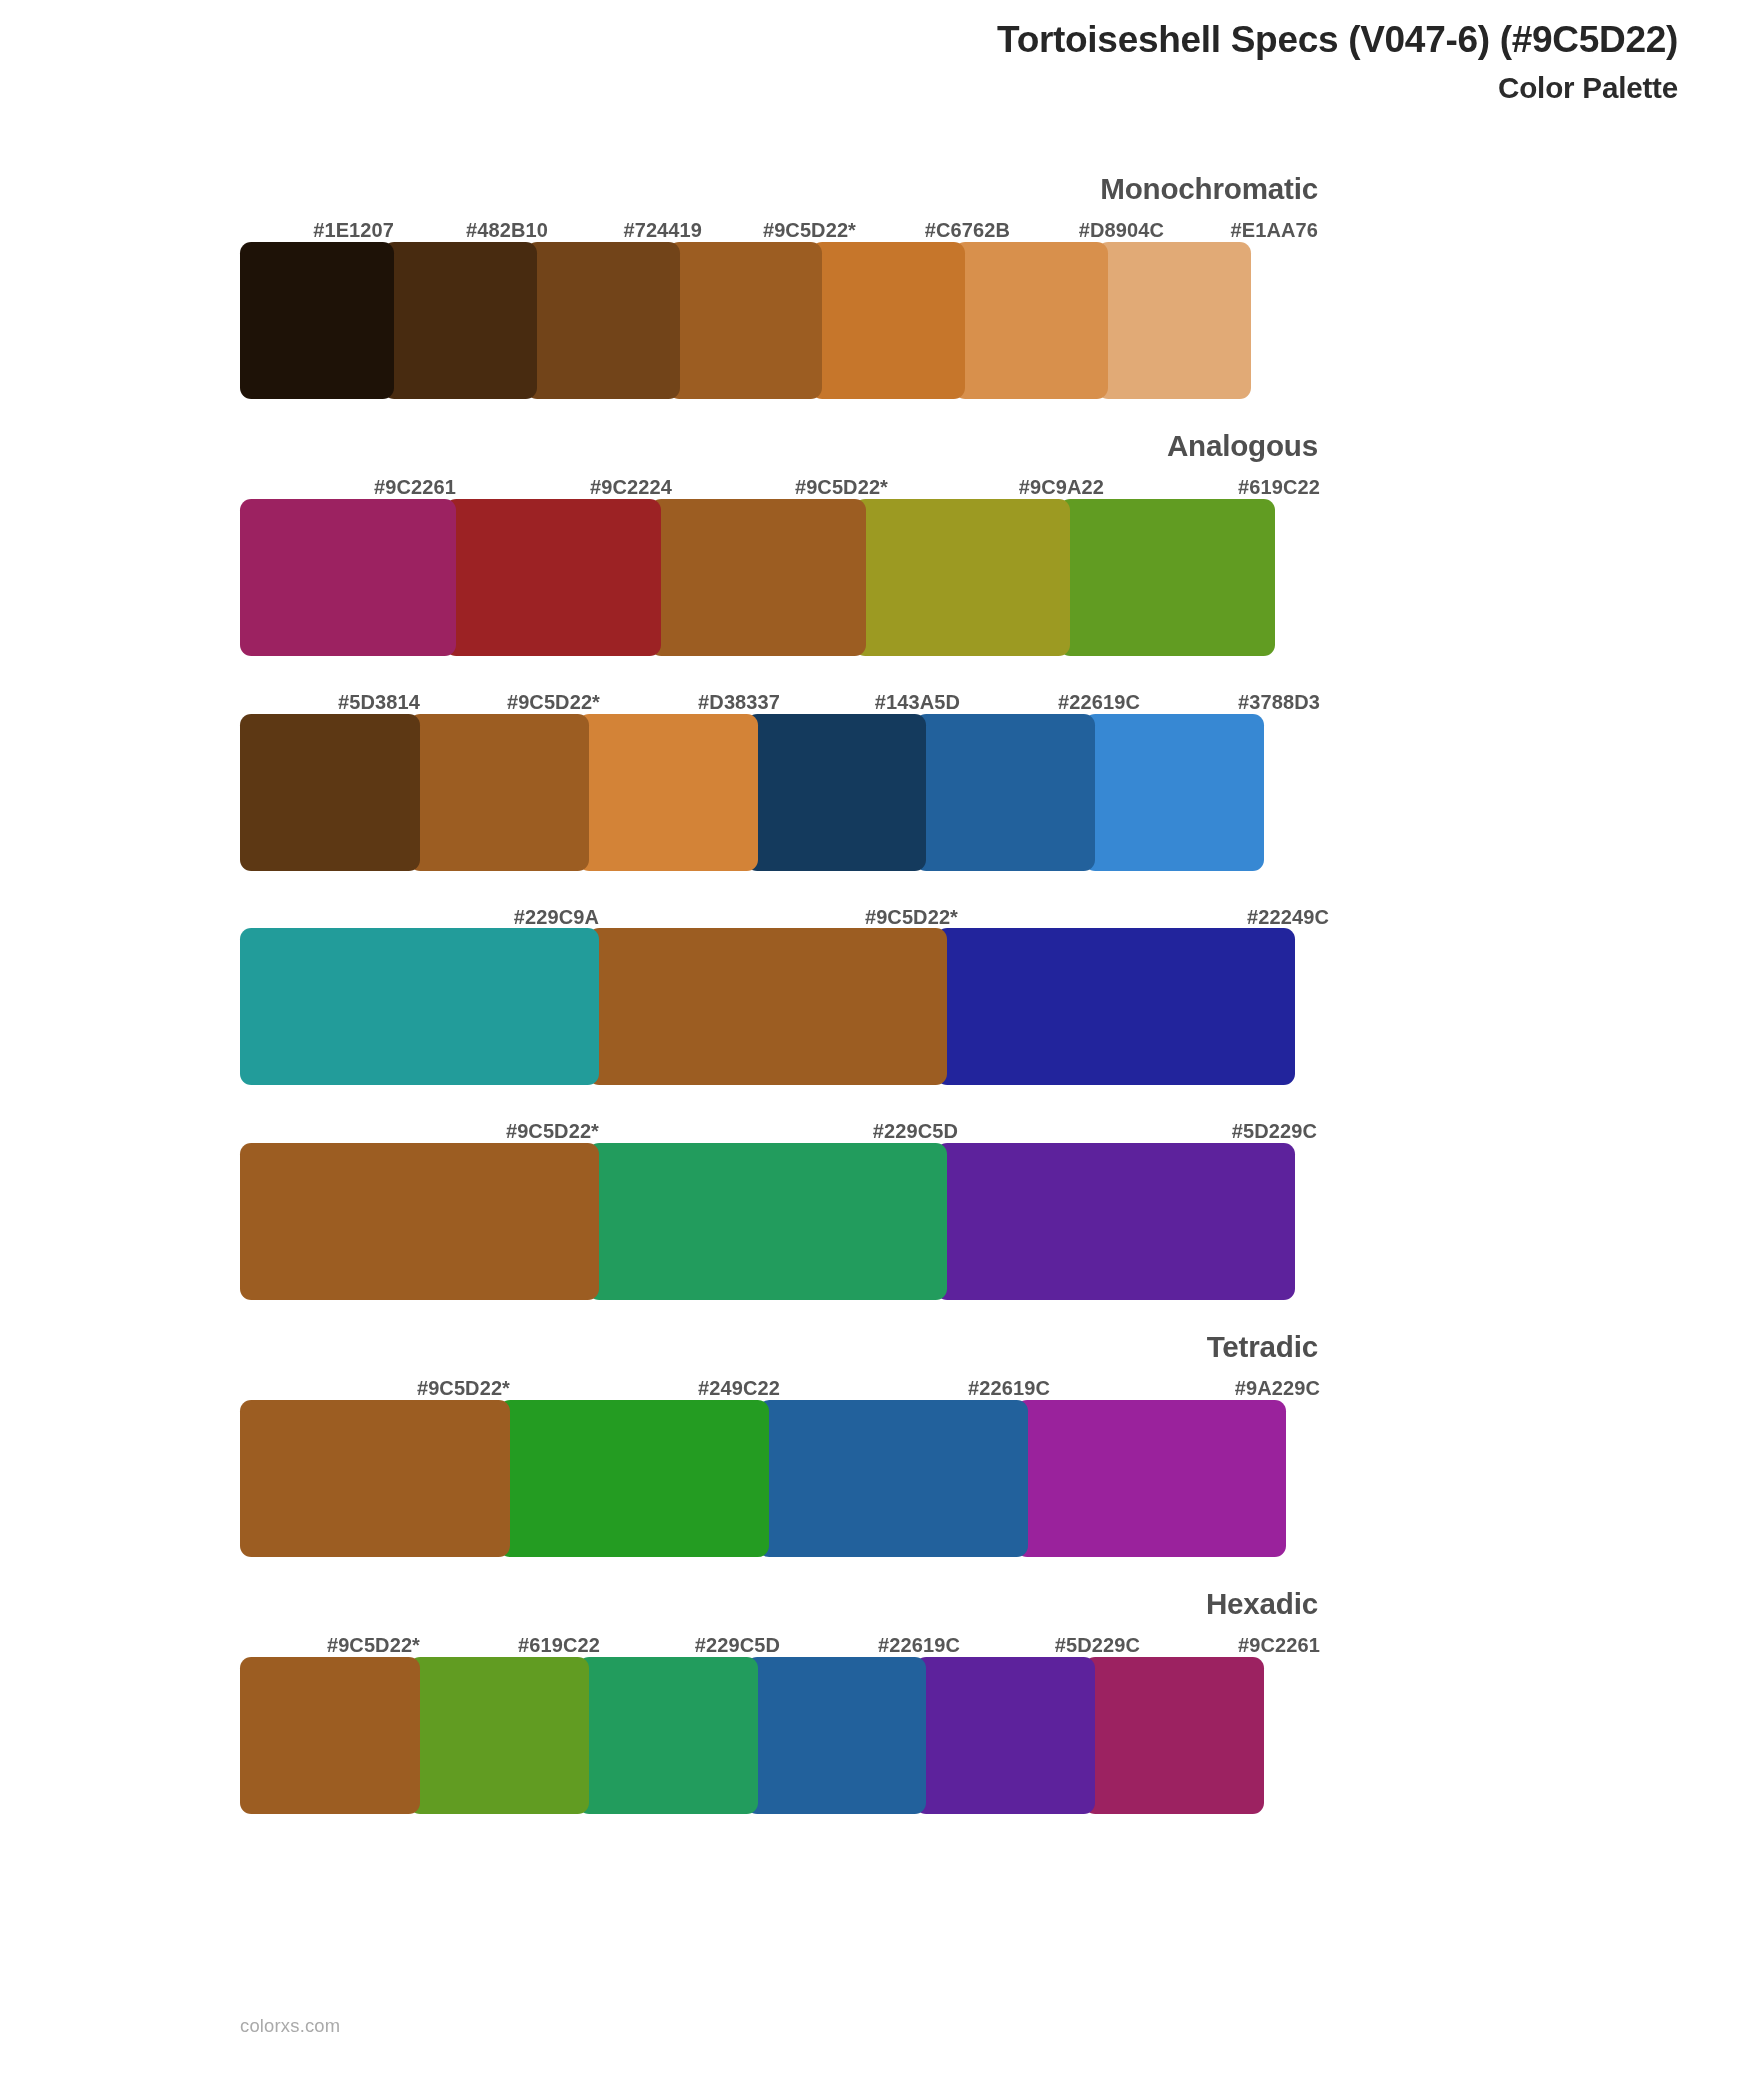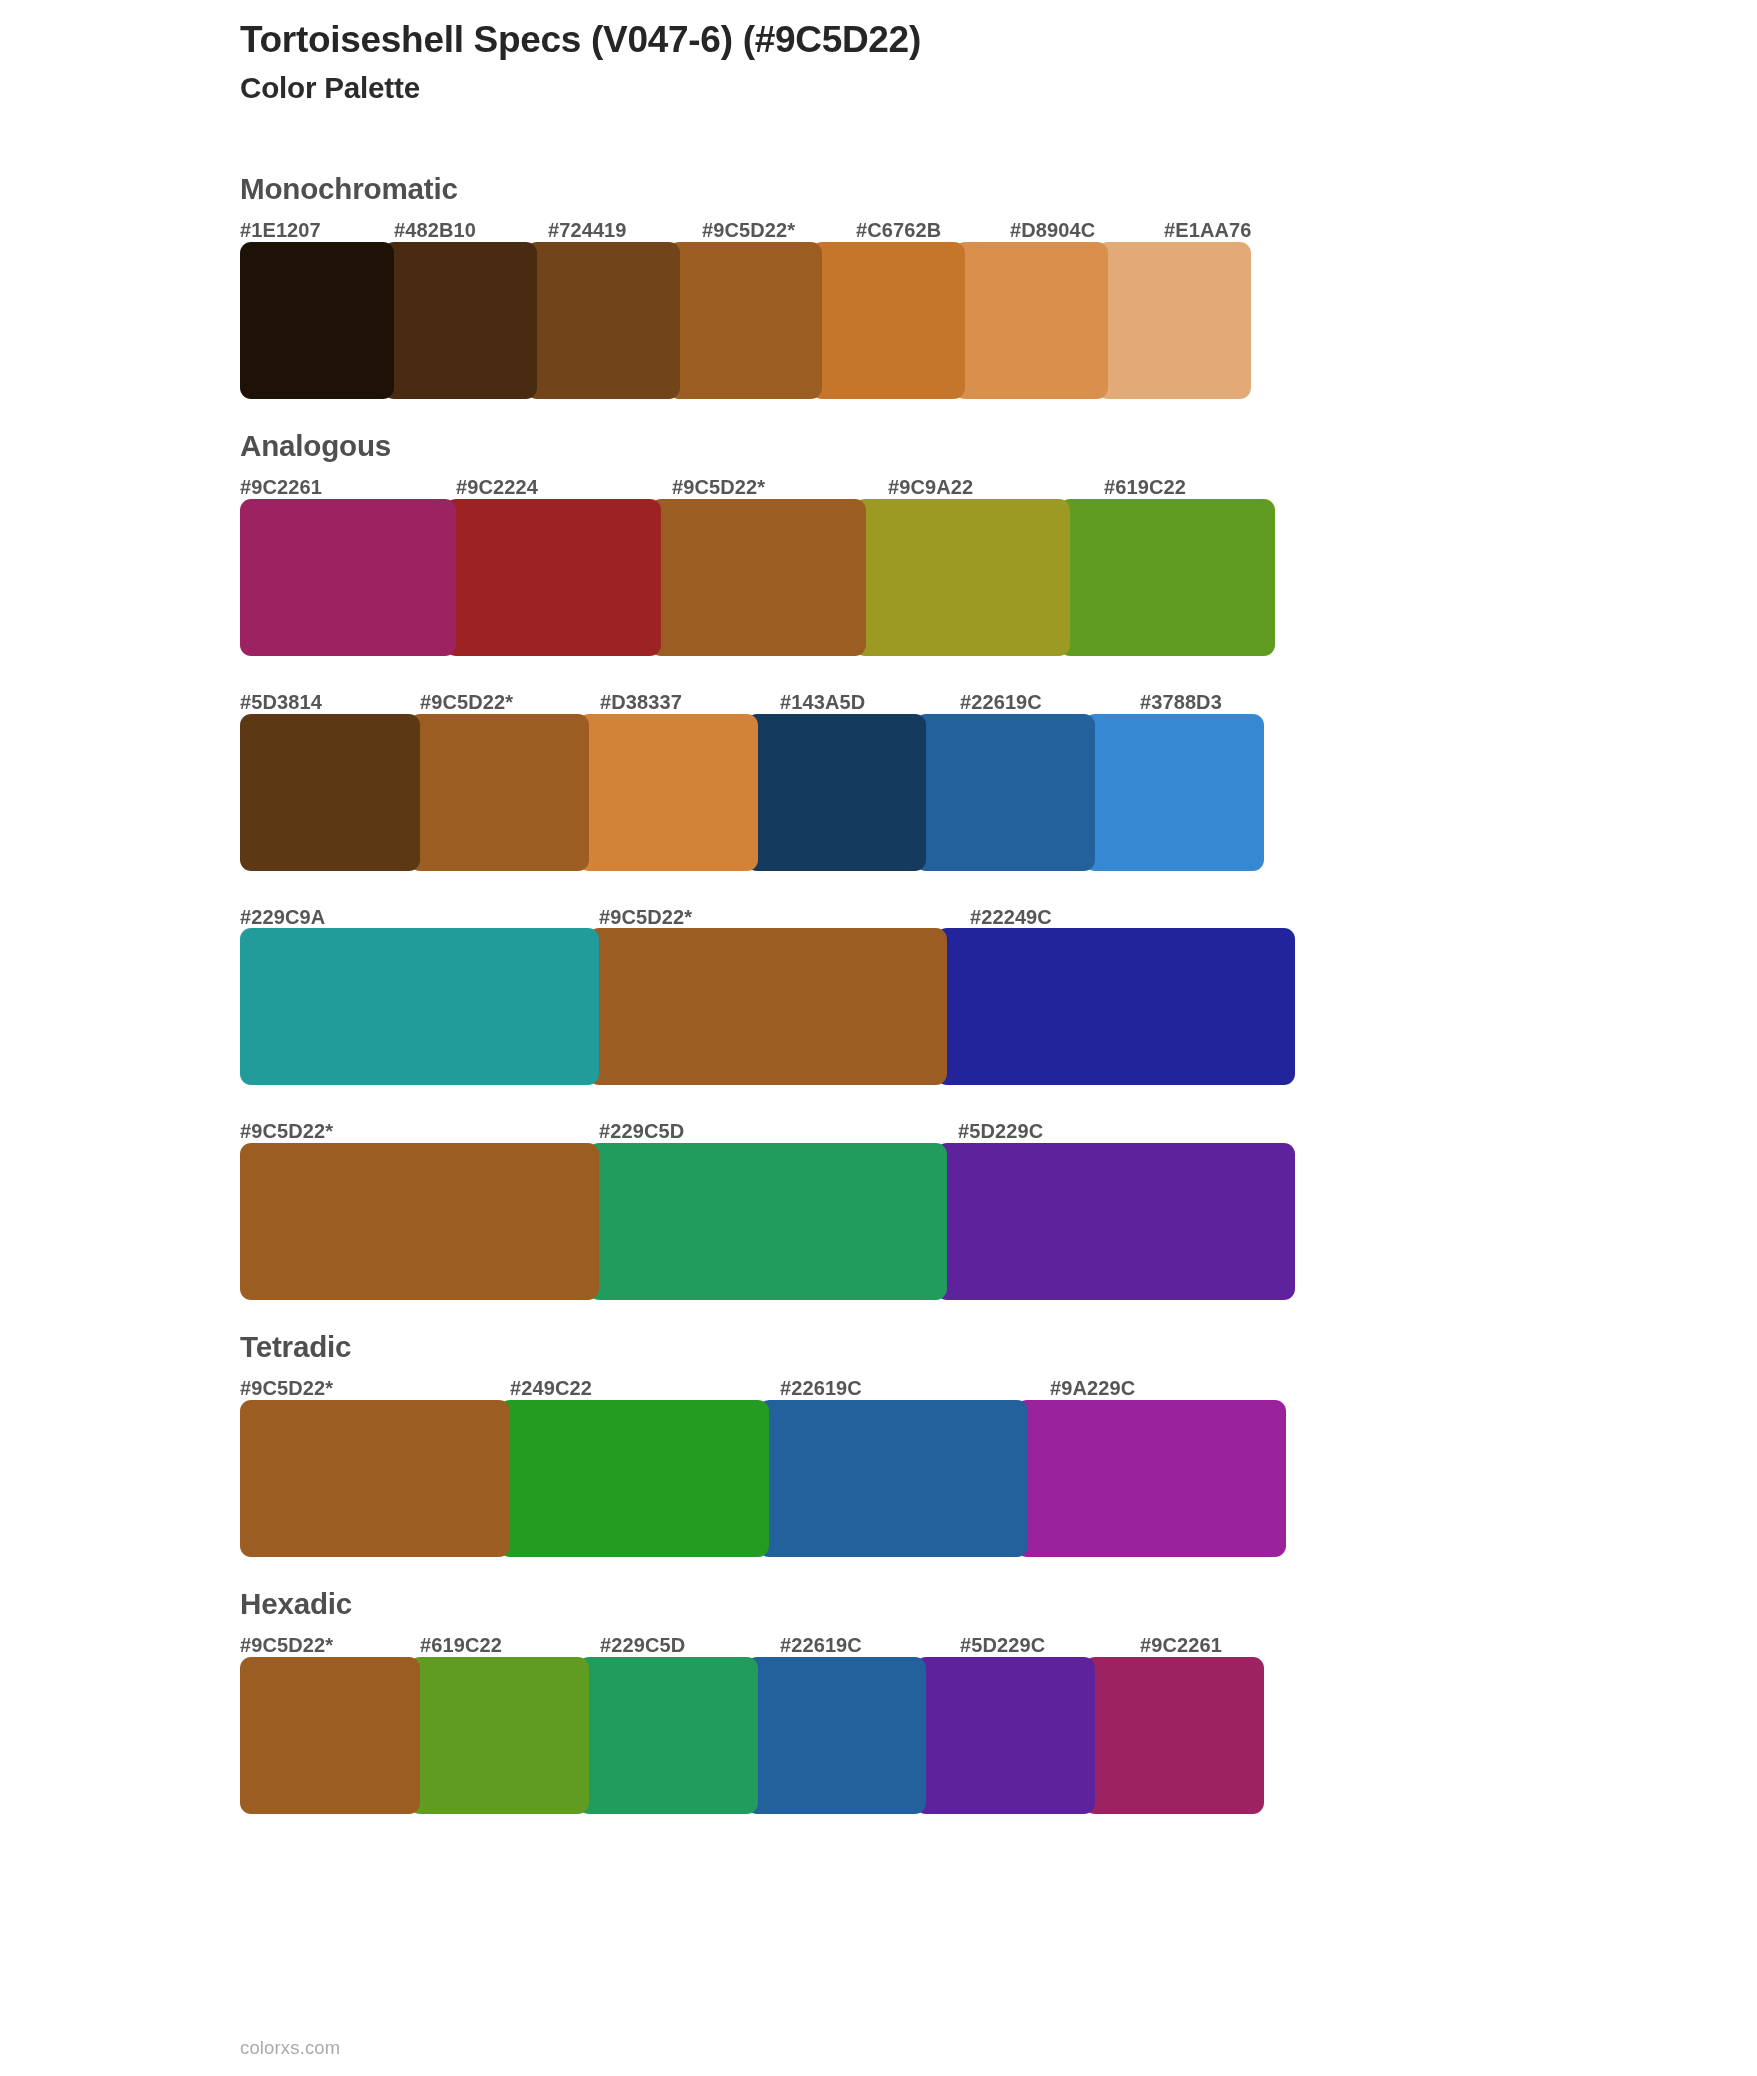--- a/index.html
+++ b/index.html
@@ -16,20 +16,21 @@
     -webkit-font-smoothing: antialiased;
     overflow: hidden;
   }
 
   .page {
     position: relative;
     width: 1757px;
     height: 2077px;
     background: #ffffff;
     padding: 0;
+    text-align: right;
   }
 
   
   .header {
     position: absolute;
     left: 240px;
     top: 17.6px;
     width: 1438px;
   }
   .page-title {
@@ -104,21 +105,21 @@
   .swatch:nth-child(3) { z-index: 7; }
   .swatch:nth-child(4) { z-index: 6; }
   .swatch:nth-child(5) { z-index: 5; }
   .swatch:nth-child(6) { z-index: 4; }
   .swatch:nth-child(7) { z-index: 3; }
 
   
   .footer {
     position: absolute;
     left: 240px;
-    bottom: 18px;
+    bottom: 40px;
     margin-top: 10px;
   }
   .footer-text {
     font-size: 18.4px;
     color: #aaaaaa;
     letter-spacing: 0.2px;
   }
 </style>
 </head>
 <body>

